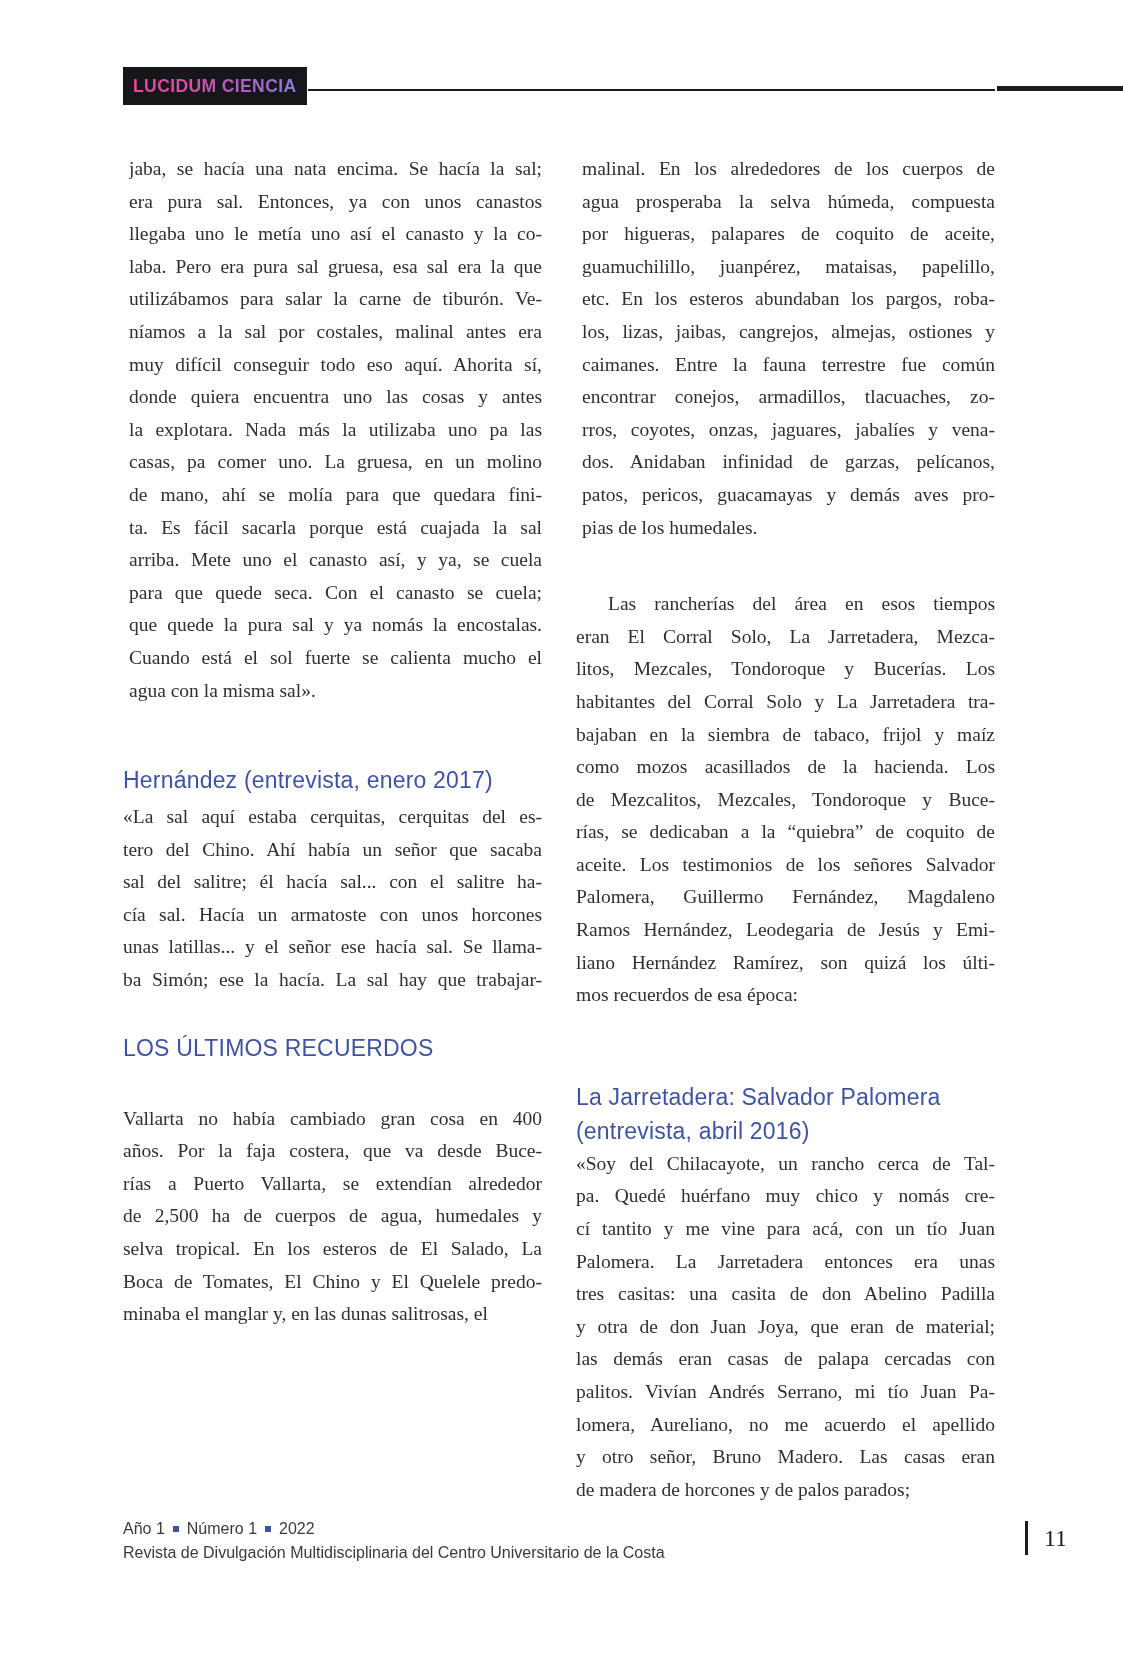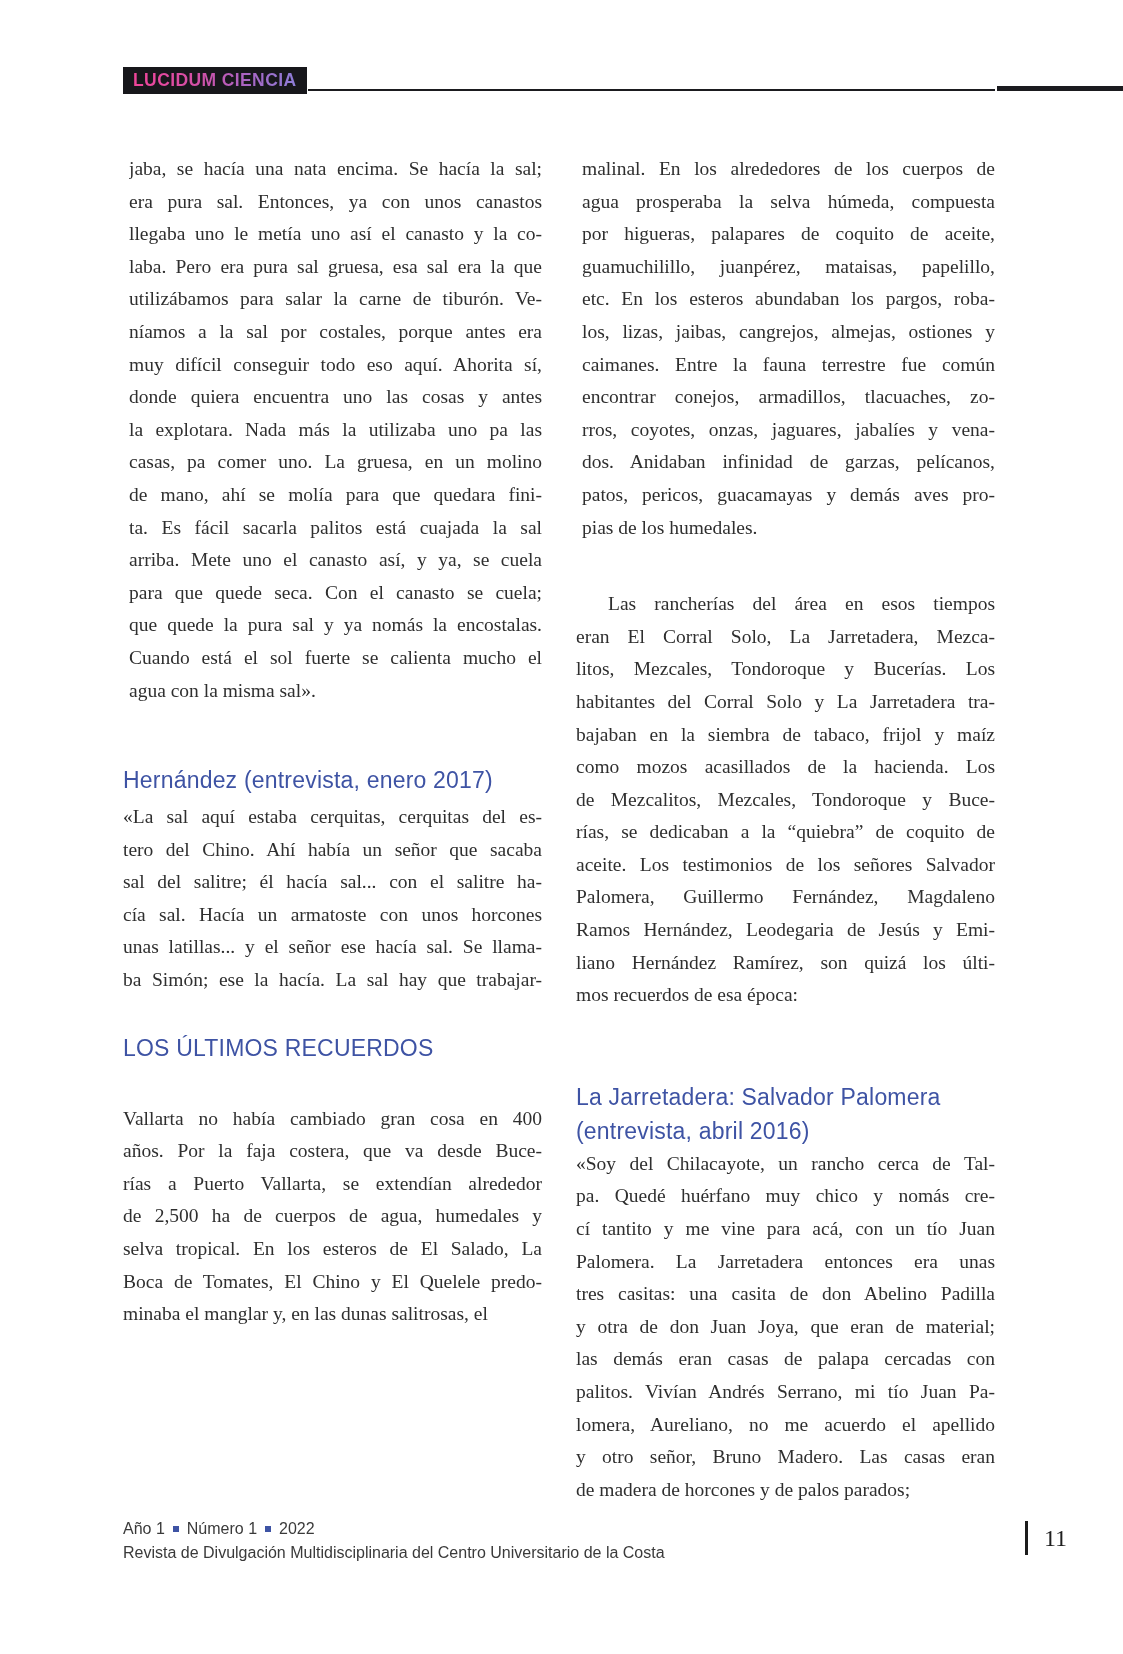--- a/index.html
+++ b/index.html
@@ -13,21 +13,21 @@
     position: relative;
     overflow: hidden;
     font-family: "Liberation Serif", serif;
   }
 
   
   .masthead { position: absolute; left: 0; top: 0; width: 1123px; height: 100px; }
   .logo-box {
     position: absolute;
     left: 123px; top: 67px;
-    height: 27px;
+    height: 38px;
     background: #17171b;
     display: flex; align-items: center;
     padding: 0 10px;
     box-sizing: border-box;
   }
   .logo-text {
     font-family: "Liberation Sans", sans-serif;
     font-weight: bold;
     font-size: 17.5px;
     letter-spacing: 0.4px;
@@ -146,27 +146,27 @@
 
 <div class="article">
 
   <div class="col">
     <div class="para">
         <div class="line">jaba, se hacía una nata encima. Se hacía la sal;</div>
         <div class="line">era pura sal. Entonces, ya con unos canastos</div>
         <div class="line">llegaba uno le metía uno así el canasto y la co-</div>
         <div class="line">laba. Pero era pura sal gruesa, esa sal era la que</div>
         <div class="line">utilizábamos para salar la carne de tiburón. Ve-</div>
-        <div class="line">níamos a la sal por costales, porque antes era</div>
+        <div class="line">níamos a la sal por costales, malinal antes era</div>
         <div class="line">muy difícil conseguir todo eso aquí. Ahorita sí,</div>
         <div class="line">donde quiera encuentra uno las cosas y antes</div>
         <div class="line">la explotara. Nada más la utilizaba uno pa las</div>
         <div class="line">casas, pa comer uno. La gruesa, en un molino</div>
         <div class="line">de mano, ahí se molía para que quedara fini-</div>
-        <div class="line">ta. Es fácil sacarla palitos está cuajada la sal</div>
+        <div class="line">ta. Es fácil sacarla porque está cuajada la sal</div>
         <div class="line">arriba. Mete uno el canasto así, y ya, se cuela</div>
         <div class="line">para que quede seca. Con el canasto se cuela;</div>
         <div class="line">que quede la pura sal y ya nomás la encostalas.</div>
         <div class="line">Cuando está el sol fuerte se calienta mucho el</div>
         <div class="line last">agua con la misma sal».</div>
       </div>
     <div class="heading mt-h1-left">
         <div class="line last">Hernández (entrevista, enero 2017)</div>
       </div>
     <div class="para mt-body-after-h">

